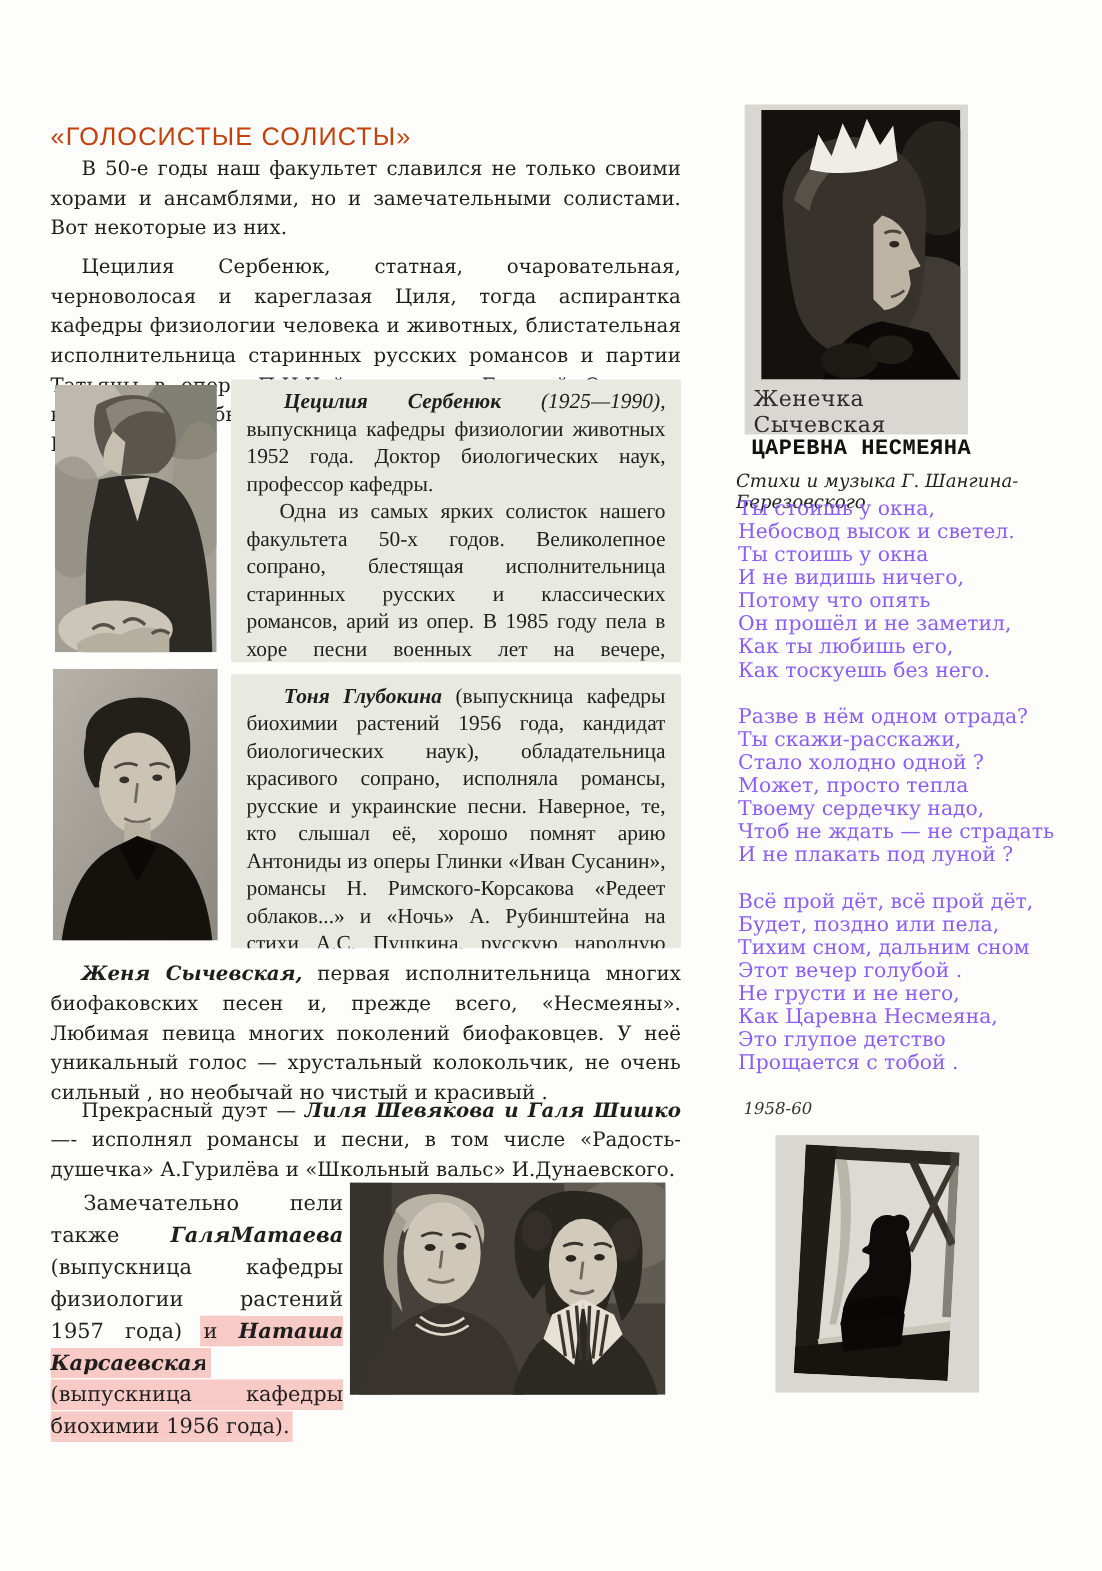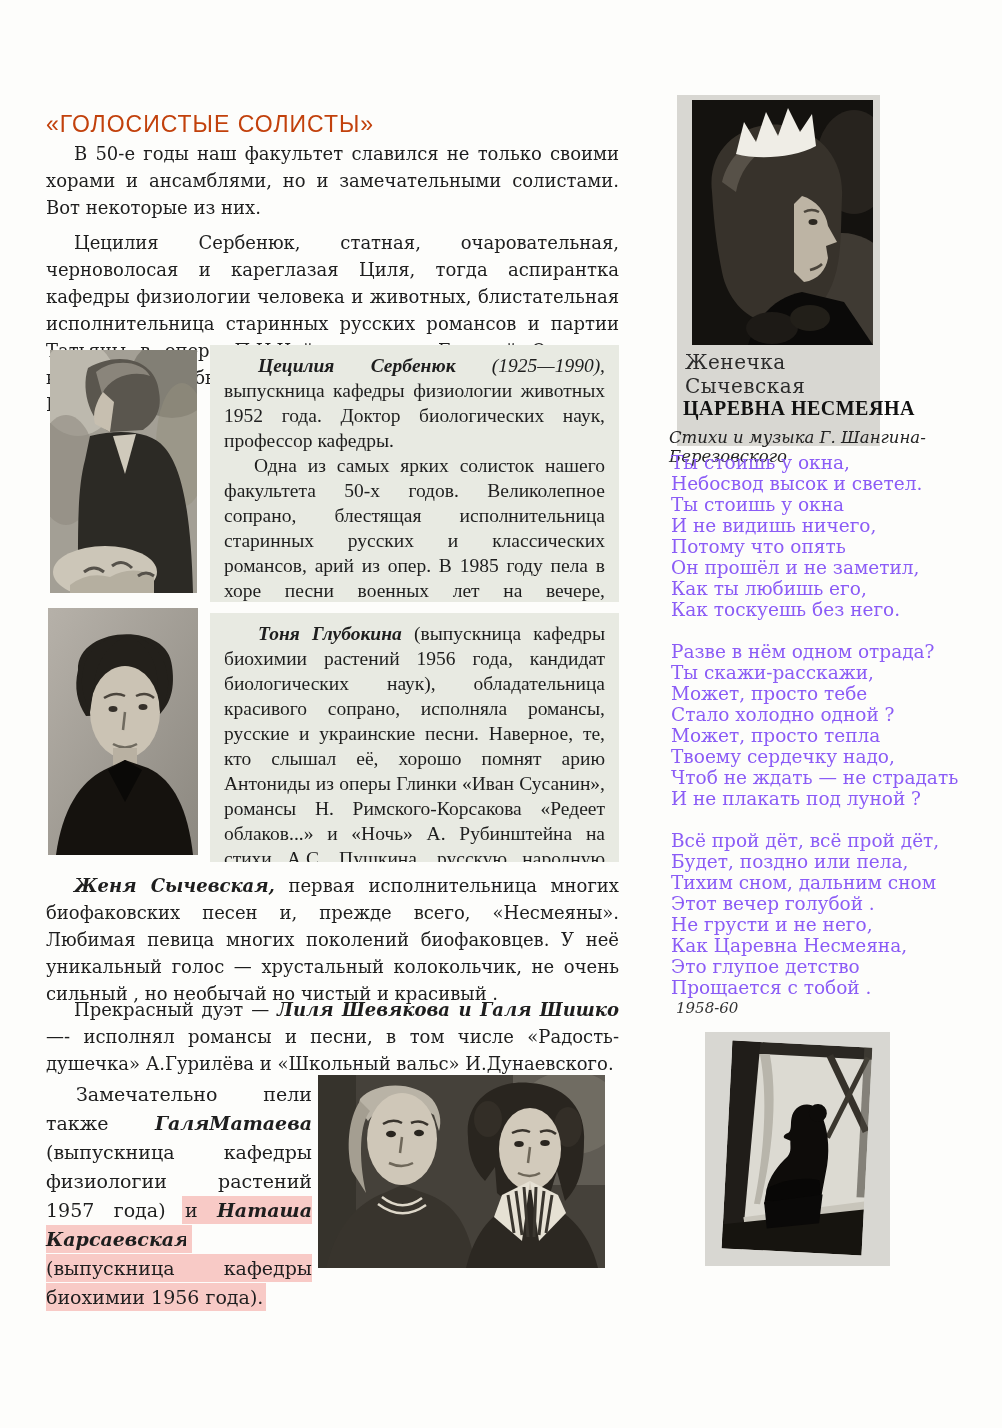--- a/index.html
+++ b/index.html
@@ -40,29 +40,29 @@
   .bi{font-weight:bold;font-style:italic;}
   .it{font-style:italic;}
   .hl{background:var(--hl);box-shadow:0 0 0 3px var(--hl);}
   
   .photo{display:block;}
   .ph-cecilia{left:50px;top:350px;}
   .ph-tonya{left:48px;top:608px;}
   .ph-duo{left:318px;top:1075px;}
   
   .card{background:var(--card);}
-  .card1{left:677px;top:95px;width:203px;height:351px;}
+  .card1{left:677px;top:95px;width:203px;height:300px;}
   .card1 .photo{position:absolute;left:15px;top:5px;}
   .caption{
     position:absolute;left:8px;top:255px;width:190px;
     font-size:20px;letter-spacing:0.5px;color:#2b2b2b;
   }
   .poem-title{
     left:683px;top:397px;
-    font-family:Liberation Serif, serif;font-weight:bold;
+    font-family:Liberation Mono, monospace;font-weight:bold;
     font-size:20px;letter-spacing:0.5px;color:#111;
   }
   .poem-subtitle{left:669px;top:428px;font-style:italic;font-size:16.5px;color:#222;}
   .poem{left:671px;top:452px;font-size:18.5px;line-height:21px;color:#8b5cf6;}
   .stanza{margin:0 0 21px 0;}
   .poem-date{left:676px;top:999px;font-style:italic;font-size:15px;color:#333;}
   .card2{left:705px;top:1032px;width:185px;height:234px;}
   .card2 .photo{position:absolute;left:22px;top:12px;transform:rotate(3deg);}
 </style>
 </head>
@@ -192,21 +192,20 @@
       <div>Ты стоишь у окна</div>
       <div>И не видишь ничего,</div>
       <div>Потому что опять</div>
       <div>Он прошёл и не заметил,</div>
       <div>Как ты любишь его,</div>
       <div>Как тоскуешь без него.</div>
     </div>
     <div class="stanza">
       <div>Разве в нём одном отрада?</div>
       <div>Ты скажи-расскажи,</div>
-      <div>Может, просто тебе</div>
       <div>Стало холодно одной ?</div>
       <div>Может, просто тепла</div>
       <div>Твоему сердечку надо,</div>
       <div>Чтоб не ждать — не страдать</div>
       <div>И не плакать под луной ?</div>
     </div>
     <div class="stanza">
       <div>Всё прой дёт, всё прой дёт,</div>
       <div>Будет, поздно или пела,</div>
       <div>Тихим сном, дальним сном</div>

